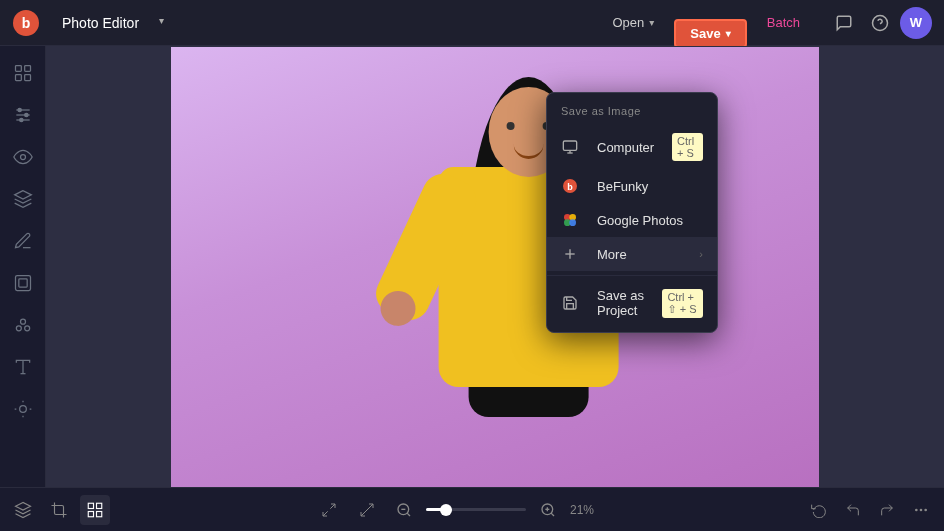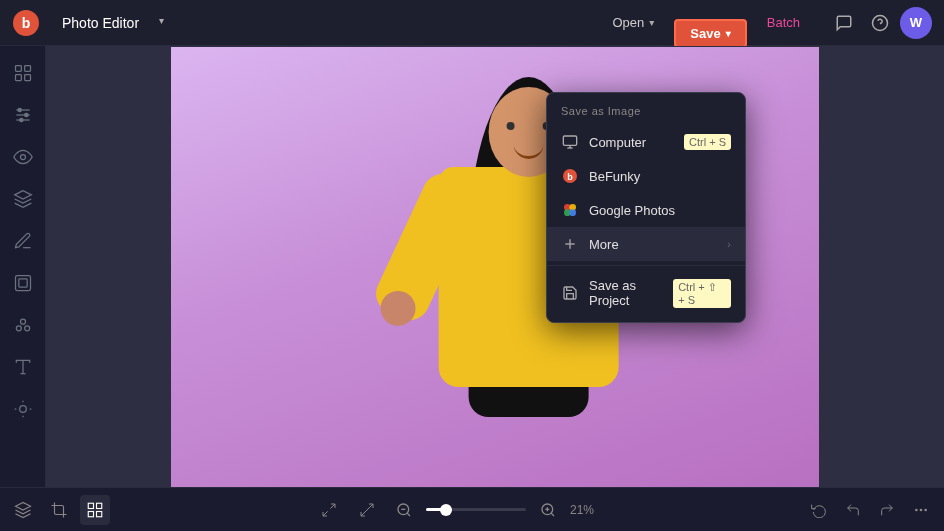--- a/index.html
+++ b/index.html
@@ -165,36 +165,36 @@
     }
 
     
     .dropdown-menu {
       position: absolute;
       top: 46px;
       left: 500px;
       background: #1e1f2e;
       border: 1px solid #3a3b4d;
       border-radius: 8px;
-      width: 200px;
+      width: 172px;
       padding: 6px 0;
       box-shadow: 0 8px 32px rgba(0,0,0,0.6);
       z-index: 100;
     }
     .dropdown-header {
       padding: 6px 14px 8px;
       font-size: 11px;
       color: #888;
       font-weight: 500;
       letter-spacing: 0.5px;
     }
     .dropdown-item {
       display: flex;
       align-items: center;
-      gap: 10px;
+      gap: 18px;
       padding: 8px 14px;
       font-size: 13px;
       color: #e0e0e0;
       cursor: pointer;
     }
     .dropdown-item .item-icon {
       width: 18px;
       height: 18px;
       display: flex;
       align-items: center;

